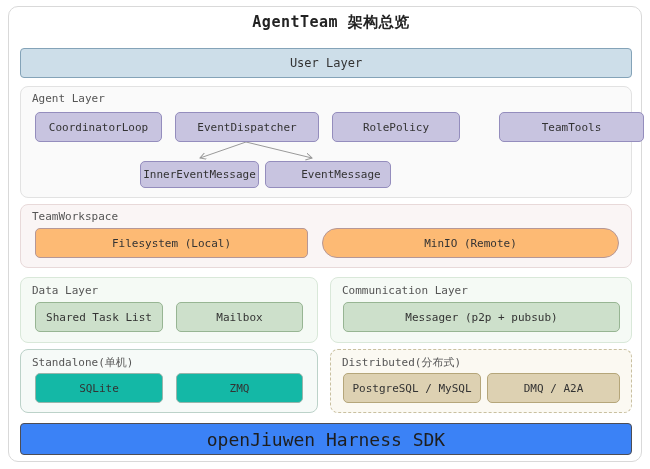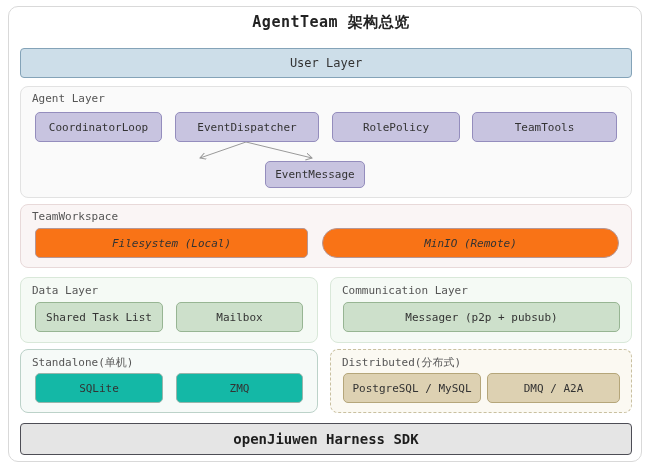--- a/index.html
+++ b/index.html
@@ -67,26 +67,26 @@
   }
   
   .g-agent   { background: #fafafa; border-color: #e2e2e2; }
   .g-team    { background: #faf5f5; border-color: #e8d9d9; }
   .g-data    { background: #f5faf5; border-color: #d9e8d9; }
   .g-comm    { background: #f5faf5; border-color: #d9e8d9; }
   .g-stand   { background: #f6faf8; border-color: #bcd2c9; }
   .g-dist    { background: #fbf9f2; border-color: #c9c0a0; border-style: dashed; }
   
   .n-purple  { background: #c8c4e0; border-color: #948dbd; }
-  .n-rose    { background: #f97316; border-color: #b59797; font-style: italic; }
+  .n-rose    { background: #fdba74; border-color: #b59797; }
   .n-green   { background: #cde0cb; border-color: #97b593; }
   .n-teal    { background: #14b8a6; border-color: #97b5ab; }
   .n-tan     { background: #ddd1b2; border-color: #b5a67a; }
   .b-user    { background: #cddee9; border-color: #84a3b8; font-size: 12px; color: #333; }
-  .b-sdk     { background: #e5e5e5; border-color: #4d4d55; font-size: 14px; font-weight: bold; color: #1e1e1e; }
+  .b-sdk     { background: #3b82f6; border-color: #4d4d55; font-size: 18px; font-weight: normal; color: #1e1e1e; }
   .arrows {
     position: absolute;
     left: 140px; top: 142px;
     width: 240px; height: 19px;
     pointer-events: none;
   }
 </style>
 </head>
 <body>
 
@@ -97,33 +97,34 @@
   <div class="title">AgentTeam 架构总览</div>
 
   <div class="bar b-user" style="left:20px; top:48px; width:610px; height:28px;">User Layer</div>
 
   <div class="group g-agent" style="left:20px; top:86px; width:610px; height:110px;"></div>
   <div class="group-label" style="left:32px; top:92px;">Agent Layer</div>
 
   <div class="node n-purple" style="left:35px;  top:112px; width:125px;">CoordinatorLoop</div>
   <div class="node n-purple" style="left:175px; top:112px; width:142px;">EventDispatcher</div>
   <div class="node n-purple" style="left:332px; top:112px; width:126px;">RolePolicy</div>
-  <div class="node n-purple" style="left:472px; top:112px; width:143px;">TeamTools</div>
+  <div class="node n-purple" style="left:499px; top:112px; width:143px;">TeamTools</div>
 
   <svg class="arrows" viewBox="0 0 240 19">
     <defs>
       <marker id="arrowhead" markerWidth="9" markerHeight="9" refX="6" refY="3.5" orient="auto">
         <path d="M0,0 L6,3.5 L0,7" fill="none" stroke="#999999" stroke-width="1"></path>
       </marker>
     </defs>
     <line x1="106" y1="0" x2="60" y2="16" stroke="#999999" stroke-width="1" marker-end="url(#arrowhead)"></line>
     <line x1="106" y1="0" x2="172" y2="16" stroke="#999999" stroke-width="1" marker-end="url(#arrowhead)"></line>
   </svg>
 
-  <div class="node n-purple" style="left:265px; top:161px; width:98px; height:25px;">EventMessage</div>
+  <div class="node n-purple" style="left:140px; top:161px; width:117px; height:25px;">InnerEventMessage</div>
+  <div class="node n-purple" style="left:265px; top:161px; width:98px; height:25px;padding-left:26px;">EventMessage</div>
 
   <div class="group g-team" style="left:20px; top:204px; width:610px; height:62px;"></div>
   <div class="group-label" style="left:32px; top:210px;">TeamWorkspace</div>
 
   <div class="node n-rose" style="left:35px;  top:228px; width:271px;">Filesystem (Local)</div>
   <div class="node n-rose" style="left:322px; top:228px; width:295px;border-radius:15px;">MinIO (Remote)</div>
 
   <div class="group g-data" style="left:20px; top:277px; width:296px; height:64px;"></div>
   <div class="group-label" style="left:32px; top:284px;">Data Layer</div>
 

